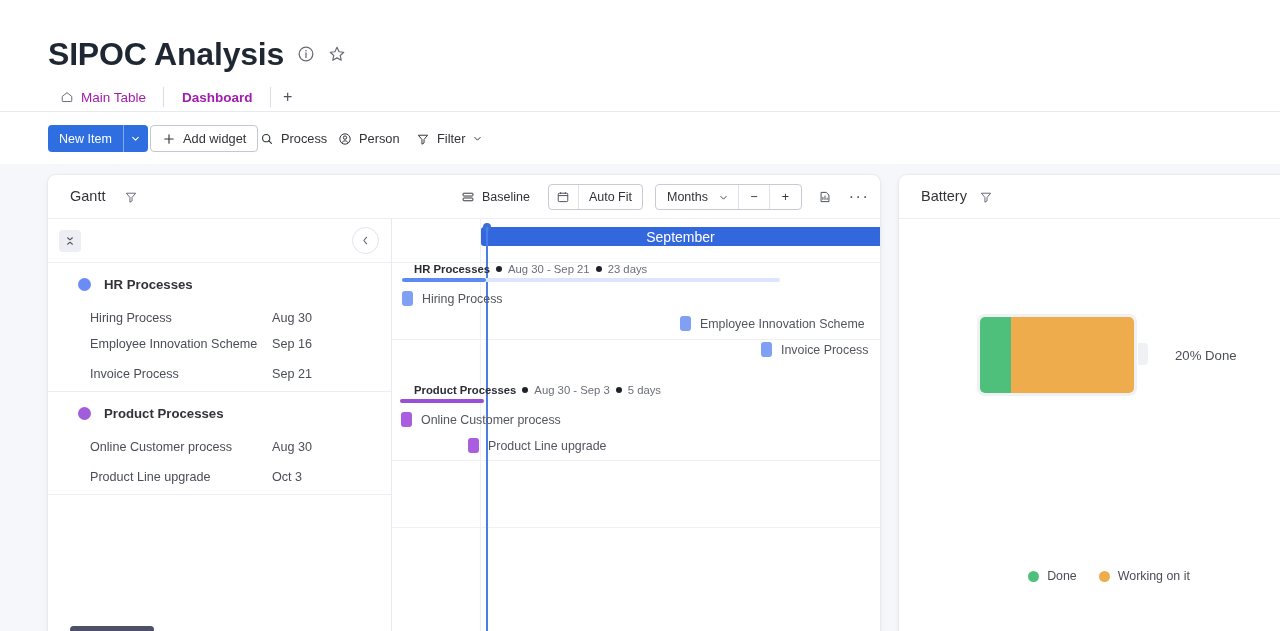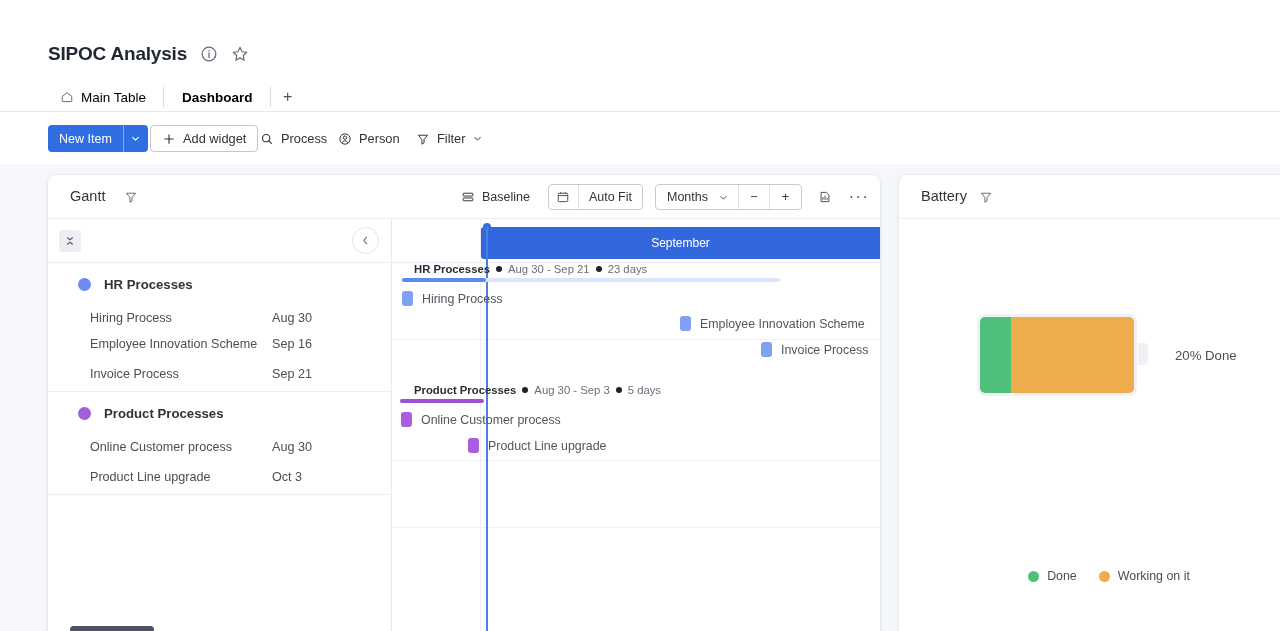--- a/index.html
+++ b/index.html
@@ -7,27 +7,27 @@
     width: 1280px; height: 631px;
     background: #ffffff;
     font-family: "Liberation Sans", sans-serif;
     overflow: hidden;
   }
   .page { position: relative; width: 1280px; height: 631px; background: #ffffff; }
 
   
   .board-head { position: absolute; left: 0; top: 0; width: 1280px; height: 112px; background: #ffffff; }
   .title-row { position: absolute; left: 48px; top: 38px; display: flex; align-items: center; gap: 13px; }
-  .board-title { font-size: 19px; font-weight: 700; color: #1f2733; letter-spacing: -0.2px; line-height: 32px; }
+  .board-title { font-size: 32px; font-weight: 700; color: #1f2733; letter-spacing: -0.2px; line-height: 32px; }
   .hdr-icon { width: 18px; height: 18px; color: #676879; display: block; }
   .hdr-icon svg { display: block; }
 
   
   .tabs { position: absolute; left: 48px; top: 82px; display: flex; align-items: stretch; height: 30px; }
-  .tab { display: flex; align-items: center; gap: 7px; padding: 0 18px; font-size: 13.5px; color: #000000;
+  .tab { display: flex; align-items: center; gap: 7px; padding: 0 18px; font-size: 13.5px; color: #a21caf;
          position: relative; height: 30px; }
   .tab:first-child { padding-left: 12px; }
   .tab .tabsep { position: absolute; right: 0; top: 5px; bottom: 5px; width: 1px; background: #d9dce3; }
   .tab.active { font-weight: 600; }
   .tab.active::after { content:""; position: absolute; left: 6px; right: 6px; bottom: -2px; height: 2.5px;
                        background: #2f6ee0; border-radius: 2px; }
   .tab-add { display: flex; align-items: center; justify-content: center; width: 34px; height: 30px;
              font-size: 16px; color: #505258; }
   .tabs-underline { position: absolute; left: 0; top: 111px; width: 1280px; height: 1px; background: #e6e9ef; }
 
@@ -84,22 +84,22 @@
   .grp { border-bottom: 1px solid #eceef3; }
   .grp-head { height: 42px; display: flex; align-items: center; padding-left: 30px; gap: 13px; }
   .grp-dot { width: 13px; height: 13px; border-radius: 50%; flex: none; }
   .grp-name { font-size: 13.2px; font-weight: 700; color: #323338; }
   .task-row { height: 26px; display: flex; align-items: center; }
   .task-name { font-size: 12.6px; color: #4b4e57; padding-left: 42px; width: 224px; }
   .task-date { font-size: 12.6px; color: #4b4e57; }
 
   .g-right { position: absolute; left: 344px; top: 0; right: 0; bottom: 0; overflow: hidden; background: #fff; }
   .g-timehead { position: relative; height: 44px; border-bottom: 1px solid #eceef3; }
-  .month-bar { position: absolute; left: 89px; top: 8px; height: 32px; right: 0; background: #3267dd;
-               border-radius: 3px 0 0 3px; color: #fff; font-size: 12px; display: flex; align-items: center;
+  .month-bar { position: absolute; left: 89px; top: 8px; height: 19px; right: 0; background: #3267dd;
+               border-radius: 3px 0 0 3px; color: #fff; font-size: 14px; display: flex; align-items: center;
                justify-content: center; }
   .g-grid { position: absolute; left: 0; top: 0; right: 0; bottom: 0; }
   .vline { position: absolute; top: 0; bottom: 0; width: 1px; background: #eef0f5; }
   .hline { position: absolute; left: 0; right: 0; height: 1px; background: #eef0f5; }
   .today { position: absolute; top: 0; bottom: 0; width: 2px; background: #4a7fe3; }
   .today-dot { position: absolute; width: 8px; height: 8px; border-radius: 50%; background: #3a6fd8; }
 
   .sum-label { position: absolute; font-size: 11.3px; color: #6b6e78; white-space: nowrap; display: flex;
                align-items: center; gap: 6px; }
   .sum-label b { color: #2b2d36; font-weight: 700; font-size: 11.3px; }

